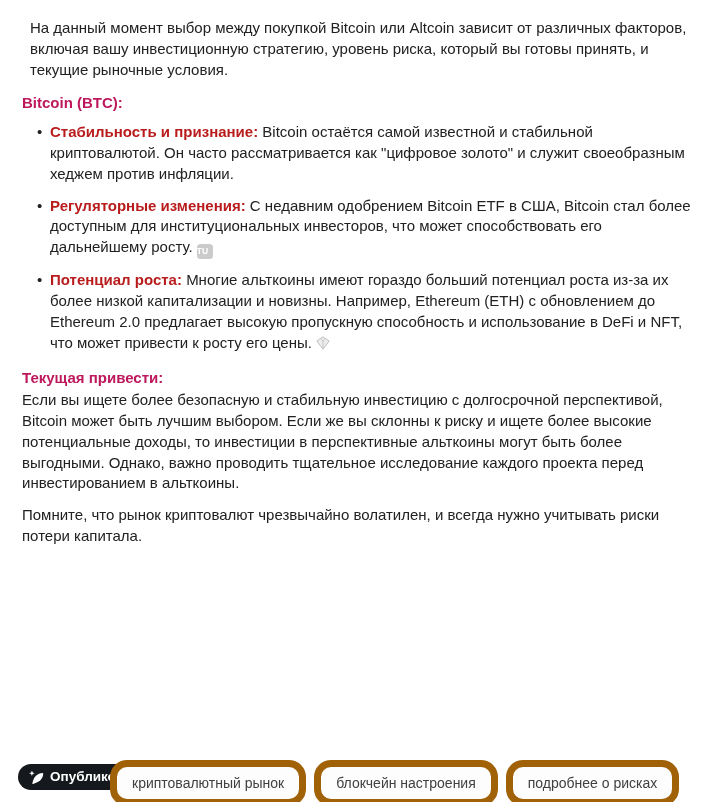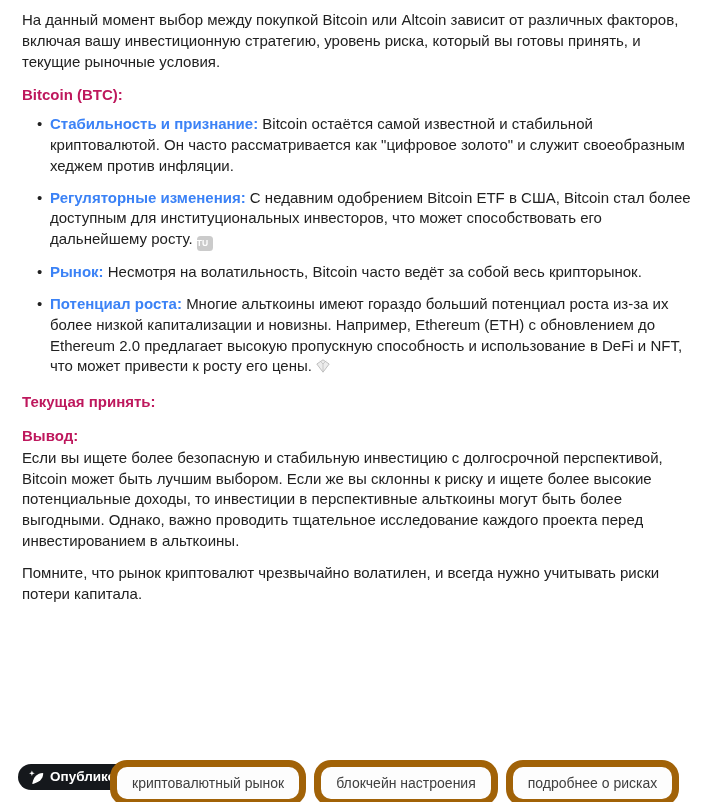--- a/index.html
+++ b/index.html
@@ -8,21 +8,21 @@
     background: #ffffff;
     color: #212121;
     font-family: "Liberation Sans", sans-serif;
     font-size: 15px;
     line-height: 20.8px;
     position: relative;
     overflow: hidden;
     box-sizing: border-box;
   }
   .content { padding: 10px 22px 0 22px; }
-  p { margin: 0; }
+  p { margin: 8px; }
   .intro { margin-bottom: 2px; }
   .sec-heading {
     font-weight: 700;
     color: #be185d;
     margin: 13px 0 1px 0;
   }
   ul.bullets {
     list-style: none;
     margin: 0;
     padding: 0 0 0 28px;
@@ -31,21 +31,21 @@
     position: relative;
     margin: 8px 0 11px 0;
   }
   ul.bullets li::before {
     content: "\2022";
     position: absolute;
     left: -13px;
     top: 0;
     color: #212121;
   }
-  .b-label { font-weight: 700; color: #3b82f6; margin-top: 8px; }
+  .b-label { font-weight: 700; color: #b91c1c; margin-top: 8px; }
   .tu-badge {
     display: inline-block;
     width: 16px; height: 15px;
     background: #cbcbcb;
     border-radius: 3.5px;
     color: #ffffff;
     font-size: 8.5px;
     font-weight: 700;
     line-height: 15px;
     text-align: left;
@@ -110,35 +110,33 @@
 <body>
 
 <div class="content">
 
   <p class="intro">На данный момент выбор между покупкой Bitcoin или Altcoin зависит от различных факторов, включая вашу инвестиционную стратегию, уровень риска, который вы готовы принять, и текущие рыночные условия.</p>
 
   <div class="sec-heading">Bitcoin (BTC):</div>
   <ul class="bullets">
     <li><span class="b-label">Стабильность и признание:</span> <span>Bitcoin остаётся самой известной и стабильной криптовалютой. Он часто рассматривается как "цифровое золото" и служит своеобразным хеджем против инфляции.</span></li>
     <li><span class="b-label">Регуляторные изменения:</span> <span>С недавним одобрением Bitcoin ETF в США, Bitcoin стал более доступным для институциональных инвесторов, что может способствовать его дальнейшему росту.</span> <span class="tu-badge">TU</span></li>
-    <li><span class="b-label">Рынок:</span> <span>Несмотря на волатильность, Bitcoin часто ведёт за собой весь крипторынок.</span></li>
   </ul>
 
   <ul class="bullets">
     <li><span class="b-label">Потенциал роста:</span> <span>Многие альткоины имеют гораздо больший потенциал роста из-за их более низкой капитализации и новизны. Например, Ethereum (ETH) с обновлением до Ethereum 2.0 предлагает высокую пропускную способность и использование в DeFi и NFT, что может привести к росту его цены.</span>
       <span class="gem-icon"><svg width="14" height="14" viewBox="0 0 14 14">
             <polygon points="7,0.8 13.2,5 7,13.2 0.8,5" fill="#ededed" stroke="#bfbfbf" stroke-width="1"></polygon>
             <polyline points="4,1.8 7,5 10,1.8" fill="none" stroke="#bfbfbf" stroke-width="0.8"></polyline>
             <line x1="7" y1="5" x2="7" y2="13" stroke="#bfbfbf" stroke-width="0.8"></line>
           </svg></span></li>
   </ul>
 
-  <div class="sec-heading">Текущая принять:</div>
+  <div class="sec-heading">Текущая привести:</div>
 
-  <div class="sec-heading">Вывод:</div>
   <p class="conclusion-p">Если вы ищете более безопасную и стабильную инвестицию с долгосрочной перспективой, Bitcoin может быть лучшим выбором. Если же вы склонны к риску и ищете более высокие потенциальные доходы, то инвестиции в перспективные альткоины могут быть более выгодными. Однако, важно проводить тщательное исследование каждого проекта перед инвестированием в альткоины.</p>
 
   <p class="closing-p">Помните, что рынок криптовалют чрезвычайно волатилен, и всегда нужно учитывать риски потери капитала.</p>
 
 </div>
 
 <div class="footer">
   <button class="publish-btn">
     <span style="display:inline-flex;">
       <svg width="15" height="15" viewBox="0 0 16 16">

